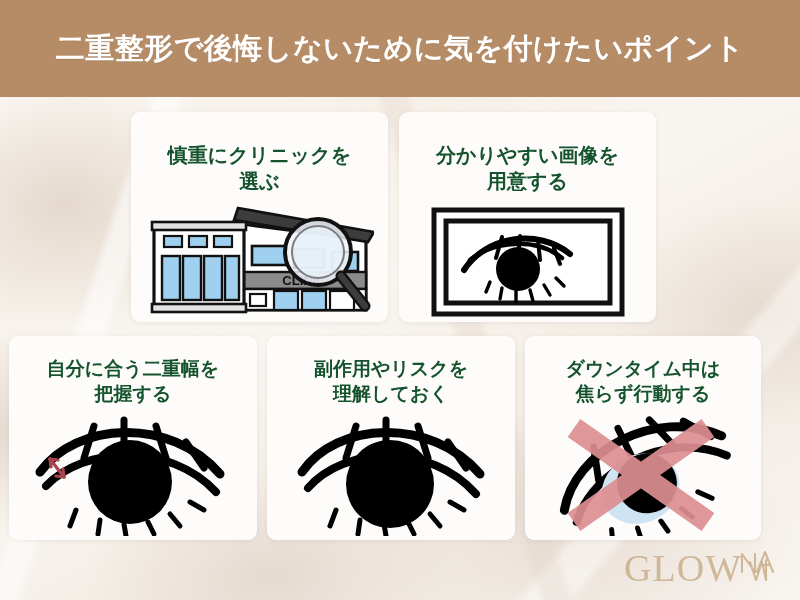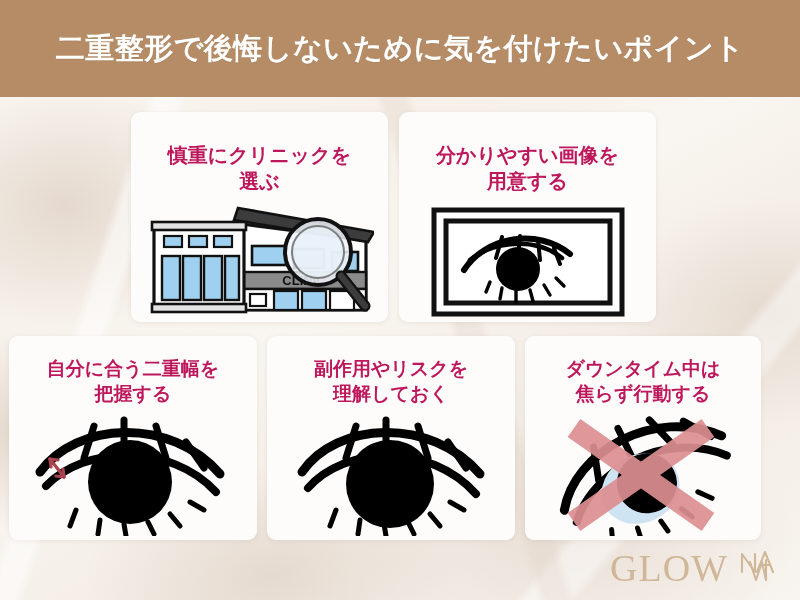--- a/index.html
+++ b/index.html
@@ -58,21 +58,21 @@
     background:#fdfcfa;
     border-radius:9px;
     box-shadow:0 1px 5px rgba(150,130,112,.13);
     z-index:3;
     overflow:hidden;
   }
   .card-title{
     position:absolute;
     left:0; right:0;
     text-align:center;
-    color:#be185d;
+    color:#14532d;
     font-weight:bold;
     line-height:1.32;
     white-space:pre-line;
   }
   .card-art{
     position:absolute;
     left:0; right:0;
     display:flex; align-items:flex-end; justify-content:center;
   }
 
@@ -89,21 +89,21 @@
   #card-4 { left:267px; width:248px; }
   #card-5 { left:525px; width:236px; }
   .card.bot .card-title{ top:20px; font-size:19px; }
   .card.bot .card-art  { top:72px; height:128px; }
 
   
   .logo{
     position:absolute;
     right:24px; bottom:14px;
     z-index:5;
-    display:flex; align-items:flex-end; gap:14px;
+    display:flex; align-items:flex-end; gap:0px;
     opacity:.92;
   }
   .logo-word{
     font-family:"Liberation Serif","DejaVu Serif",serif;
     font-size:38px;
     letter-spacing:1px;
     color:#cdb392;
     line-height:.92;
   }
   .logo-mark{

